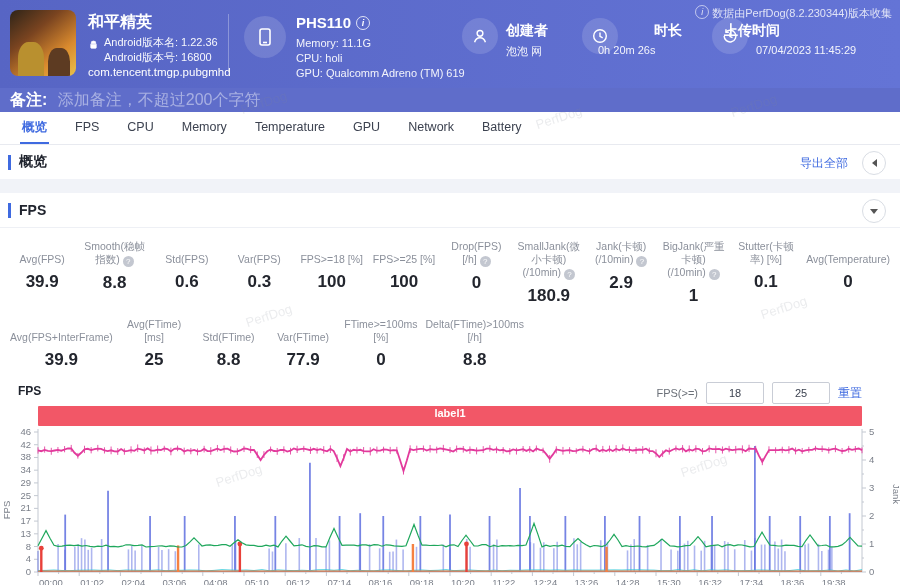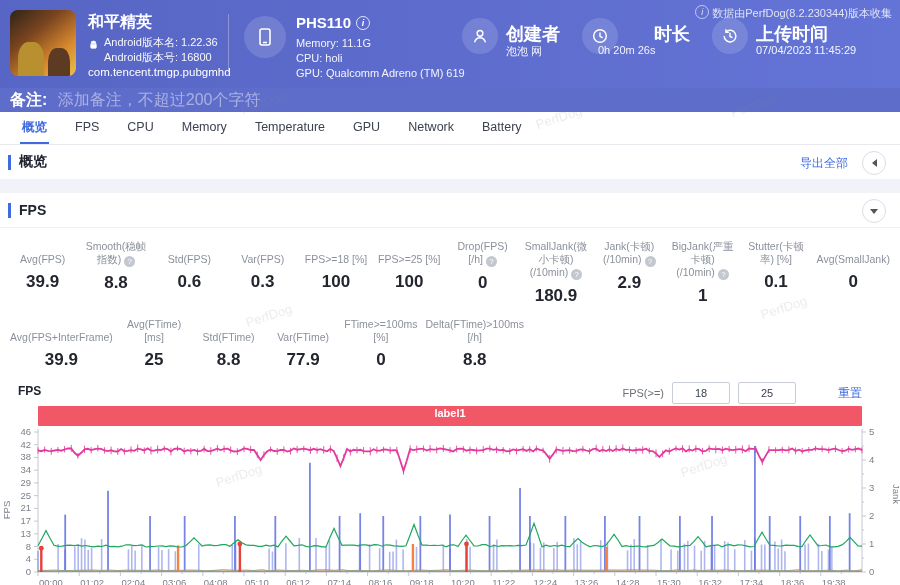--- a/index.html
+++ b/index.html
@@ -10,42 +10,42 @@
     background:linear-gradient(140deg,#2e2418 0%,#7a4420 35%,#d98a2e 70%,#e9c04a 100%);overflow:hidden;}
   .app-icon:before{content:"";position:absolute;left:8px;bottom:-6px;width:26px;height:40px;border-radius:40% 40% 0 0;background:#b9902f;}
   .app-icon:after{content:"";position:absolute;right:6px;bottom:-6px;width:22px;height:34px;border-radius:40% 40% 0 0;background:#5d3b22;}
   .app-title{position:absolute;left:88px;top:12px;font-size:16px;font-weight:bold;}
   .app-ver{position:absolute;left:104px;top:35px;font-size:11px;line-height:15px;opacity:.95;}
   .android-ic{position:absolute;left:88px;top:40px;width:11px;height:11px;}
   .app-pkg{position:absolute;left:88px;top:66px;font-size:11.5px;}
   .hdr-div{position:absolute;left:228px;top:14px;width:1px;height:58px;background:rgba(255,255,255,.3);}
   .circ{position:absolute;border-radius:50%;background:rgba(255,255,255,.14);display:flex;align-items:center;justify-content:center;}
   .dev-circ{left:244px;top:16px;width:42px;height:42px;}
-  .hdr-blk-title{position:absolute;font-size:18px;font-weight:bold;}
+  .hdr-blk-title{position:absolute;font-size:14px;font-weight:bold;}
   .hdr-blk-sub{position:absolute;font-size:11px;opacity:.92;}
   .dev-name{left:296px;top:14px;font-size:15px;}
   .dev-line1{left:296px;top:37px;}.dev-line2{left:296px;top:52px;}.dev-line3{left:296px;top:67px;}
   .info-ring{display:inline-block;width:12px;height:12px;border:1px solid rgba(255,255,255,.8);border-radius:50%;
     font-size:9px;line-height:12px;text-align:center;font-style:italic;vertical-align:2px;margin-left:5px;}
   .collect{position:absolute;right:8px;top:5px;font-size:11px;color:rgba(255,255,255,.8);}
   
   .note{height:24px;background:#5f6dca;color:#fff;font-size:16px;line-height:24px;padding-left:10px;}
   .note b{font-weight:bold;}
   .note span.ph{color:rgba(255,255,255,.45);margin-left:6px;}
   
   .tabbar{height:32px;background:#fff;border-bottom:1px solid #e8eaf0;display:flex;padding-left:8px;}
   .tab{padding:0 14px;font-size:12.5px;color:#3c4250;line-height:31px;cursor:pointer;position:relative;}
   .tab.active{color:#3f6ae0;font-weight:bold;}
   .tab.active:after{content:"";position:absolute;left:12px;right:12px;bottom:0;height:2px;background:#3f6ae0;}
   
   .sec-head{position:relative;background:#fff;height:34px;display:flex;align-items:center;}
   .blue-bar{width:3px;height:15px;background:#3f6ae0;margin:0 8px 0 8px;}
   .sec-title{font-size:14px;font-weight:bold;color:#20242e;}
   .gap{height:14px;background:#f1f3f8;}
-  .link{color:#3f6ae0;font-size:12px;cursor:pointer;text-decoration:none;margin-left:34px;}
+  .link{color:#3f6ae0;font-size:12px;cursor:pointer;text-decoration:none;}
   .round-btn{width:22px;height:22px;border:1px solid #d9dde4;border-radius:50%;background:#fff;display:flex;
     align-items:center;justify-content:center;cursor:pointer;}
   .tri-left{width:0;height:0;border-top:4px solid transparent;border-bottom:4px solid transparent;border-right:5px solid #555;}
   .tri-down{width:0;height:0;border-left:4px solid transparent;border-right:4px solid transparent;border-top:5px solid #555;}
   .ov-right{position:absolute;right:14px;top:6px;display:flex;align-items:center;gap:14px;}
   
   .fps-card{background:#fff;position:relative;}
   .fps-title-row{position:relative;height:34px;display:flex;align-items:center;border-bottom:1px solid #eef0f5;}
   .stats-row{display:flex;padding:12px 6px 2px 6px;}
   .stats-row.second{width:58%;padding-top:10px;}
@@ -111,21 +111,21 @@
   <div class="hdr-blk-title" style="left:626px;top:22px;padding-left:28px;">时长</div>
   <div class="hdr-blk-sub" style="left:598px;top:44px;">0h 20m 26s</div>
 
   <div class="circ" style="left:712px;top:18px;width:36px;height:36px;">
     <svg width="18" height="18" viewBox="0 0 20 20">
         <path d="M3.5 10a6.5 6.5 0 1 0 2-4.6" fill="none" stroke="#fff" stroke-width="1.6"></path>
         <path d="M5.5 2.6v3.2h3.2" fill="none" stroke="#fff" stroke-width="1.6"></path>
         <path d="M10 6.5v4l2.8 1.4" fill="none" stroke="#fff" stroke-width="1.6"></path>
       </svg>
   </div>
-  <div class="hdr-blk-title" style="left:756px;top:22px;">上传时间</div>
+  <div class="hdr-blk-title" style="left:724px;top:22px;">上传时间</div>
   <div class="hdr-blk-sub" style="left:756px;top:44px;">07/04/2023 11:45:29</div>
 
   <div class="collect"><span class="info-ring" style="border-color:rgba(255,255,255,.6);">i</span> <span>数据由PerfDog(8.2.230344)版本收集</span></div>
 </div>
 
 <div class="note">
   <b>备注:</b>
   <span class="ph">添加备注，不超过200个字符</span>
 </div>
 
@@ -228,21 +228,21 @@
         <div class="stat-value">1</div>
       </div>
       <div class="stat">
         <div class="stat-label">
           <span>Stutter(卡顿率) [%]</span>
         </div>
         <div class="stat-value">0.1</div>
       </div>
       <div class="stat">
         <div class="stat-label">
-          <span>Avg(SmallJank)</span>
+          <span>Avg(Temperature)</span>
         </div>
         <div class="stat-value">0</div>
       </div>
     </div>
   <div class="stats-row second" id="stats2">
       <div class="stat">
         <div class="stat-label">
           <span>Avg(FPS+InterFrame)</span>
         </div>
         <div class="stat-value">39.9</div>

